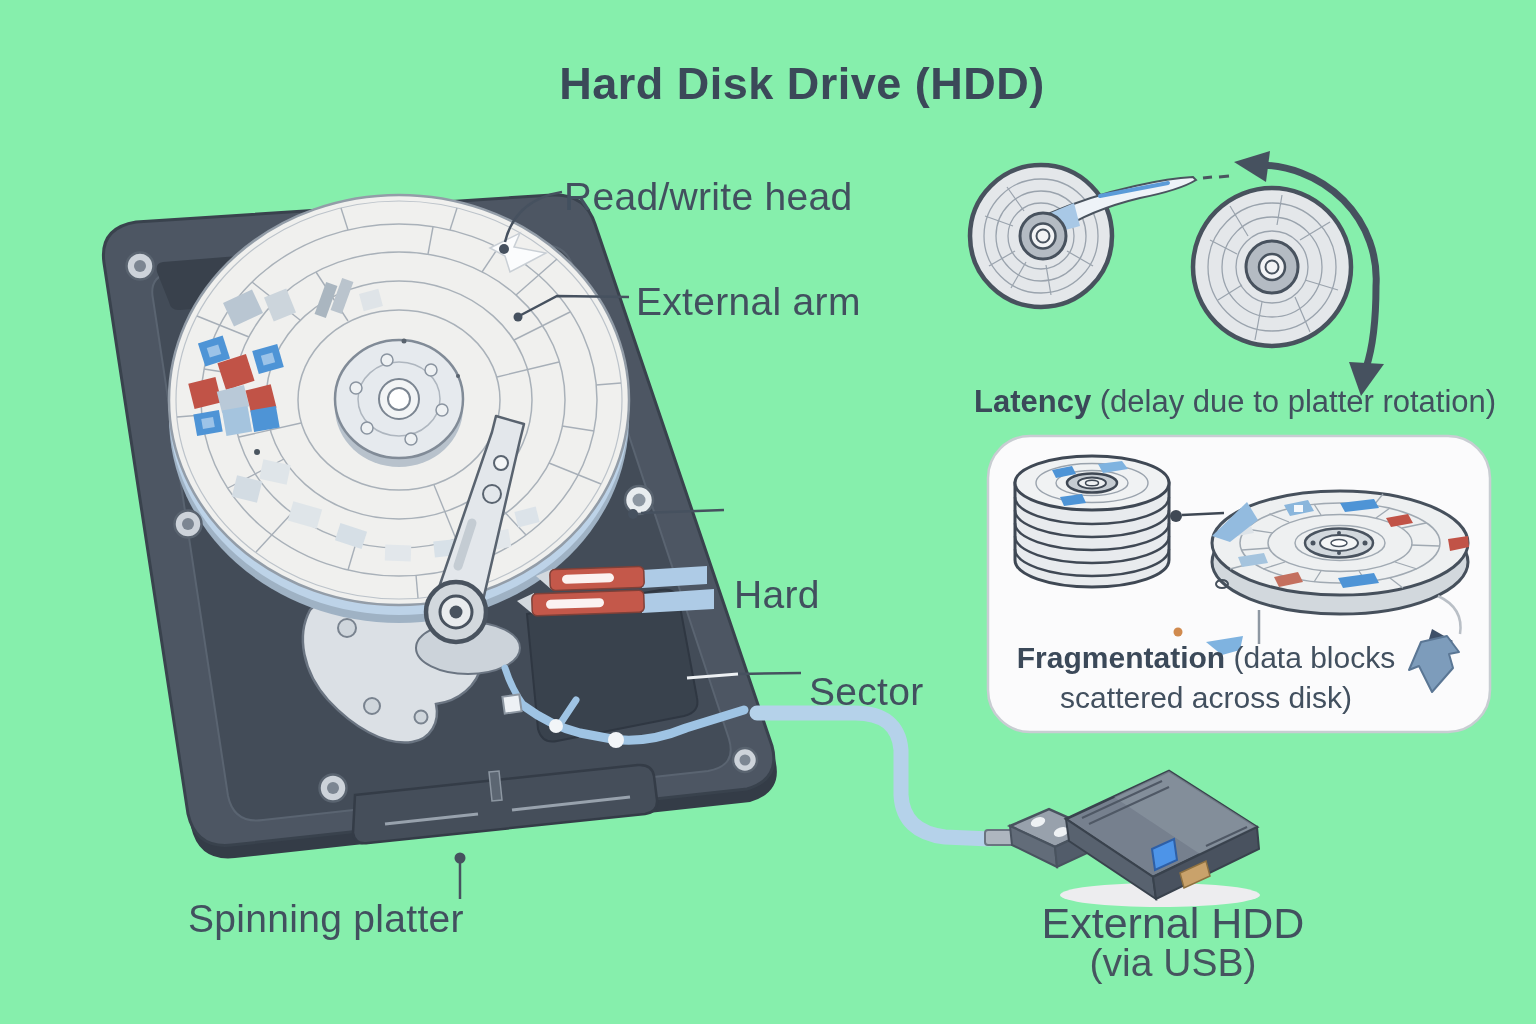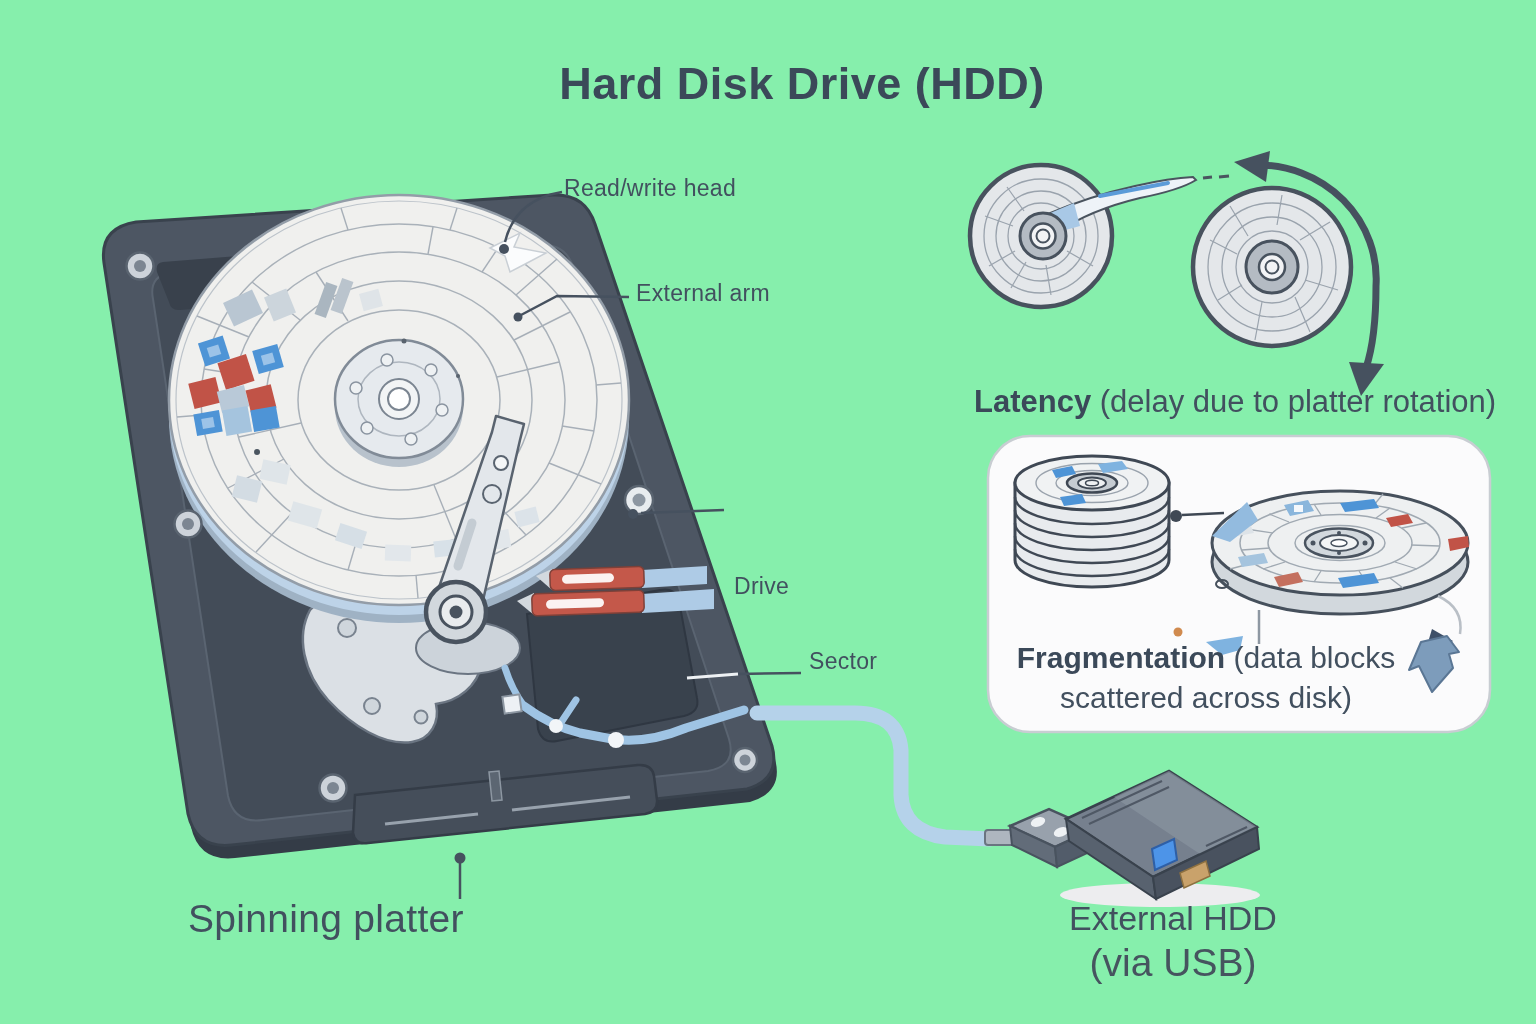--- a/index.html
+++ b/index.html
@@ -3,31 +3,31 @@
 <meta charset="utf-8">
 <style>
   html,body{margin:0;padding:0;background:#e9e9ec;}
   .canvas{
     position:relative;width:1536px;height:1024px;overflow:hidden;
     background:#86efac;
     font-family:"Liberation Sans", sans-serif;
     color:#42505f;
   }
   svg.art{position:absolute;left:0;top:0;}
-  .lbl{position:absolute;white-space:nowrap;font-size:23px;color:#42505f;letter-spacing:.3px;}
+  .lbl{position:absolute;white-space:nowrap;font-size:39px;color:#42505f;letter-spacing:.3px;}
   .title{
     position:absolute;top:58px;left:802px;transform:translateX(-50%);
     font-size:45px;font-weight:bold;color:#3b4959;letter-spacing:.5px;white-space:nowrap;
   }
   .latency-line{position:absolute;left:974px;top:364px;font-size:31px;white-space:nowrap;margin-top:20px;}
   .frag-text{position:absolute;left:975px;top:638px;width:462px;text-align:center;
     font-size:30px;line-height:1.33;color:#42505f;}
   .bold{font-weight:bold;color:#3b4959;}
   .ext-label{position:absolute;left:1023px;top:899px;width:300px;text-align:center;
-    font-size:34px;color:#42505f;}
+    font-size:43px;color:#42505f;}
   .ext-sub{position:absolute;left:1023px;top:941px;width:300px;text-align:center;
     font-size:39px;color:#46545f;}
   .spin-lbl{font-size:39px;}
 </style>
 </head>
 <body>
 
 <div class="canvas">
 
 <svg class="art" width="1536" height="1024" viewBox="0 0 1536 1024">
@@ -378,22 +378,22 @@
     <line x1="1206" y1="846" x2="1247" y2="827" stroke="#4f5865" stroke-width="2"></line>
     <polygon points="1152,849 1174,839 1177,860 1155,870" fill="#4d94e8" stroke="#2e5fa6" stroke-width="2"></polygon>
     <polygon points="1180,873 1206,861 1210,876 1184,888" fill="#c9a26b" stroke="#8d7040" stroke-width="1.5"></polygon>
   </g>
 </svg>
 
 <div class="title">Hard Disk Drive (HDD)</div>
 
 <div class="lbl" style="left:564px;top:175px">Read/write head</div>
 <div class="lbl" style="left:636px;top:280px">External arm</div>
-<div class="lbl" style="left:734px;top:573px">Drive</div>
-<div class="lbl" style="left:809px;top:648px">Sector</div>
+<div class="lbl" style="left:734px;top:573px">Hard</div>
+<div class="lbl" style="left:809px;top:670px">Sector</div>
 <div class="lbl spin-lbl" style="left:188px;top:897px">Spinning platter</div>
 
 <div class="latency-line"><span class="bold">Latency</span> <span>(delay due to platter rotation)</span></div>
 
 <div class="frag-text"><span class="bold">Fragmentation</span> <span>(data blocks scattered across disk)</span></div>
 
 <div class="ext-label">External HDD</div>
 <div class="ext-sub">(via USB)</div>
 
 </div>

